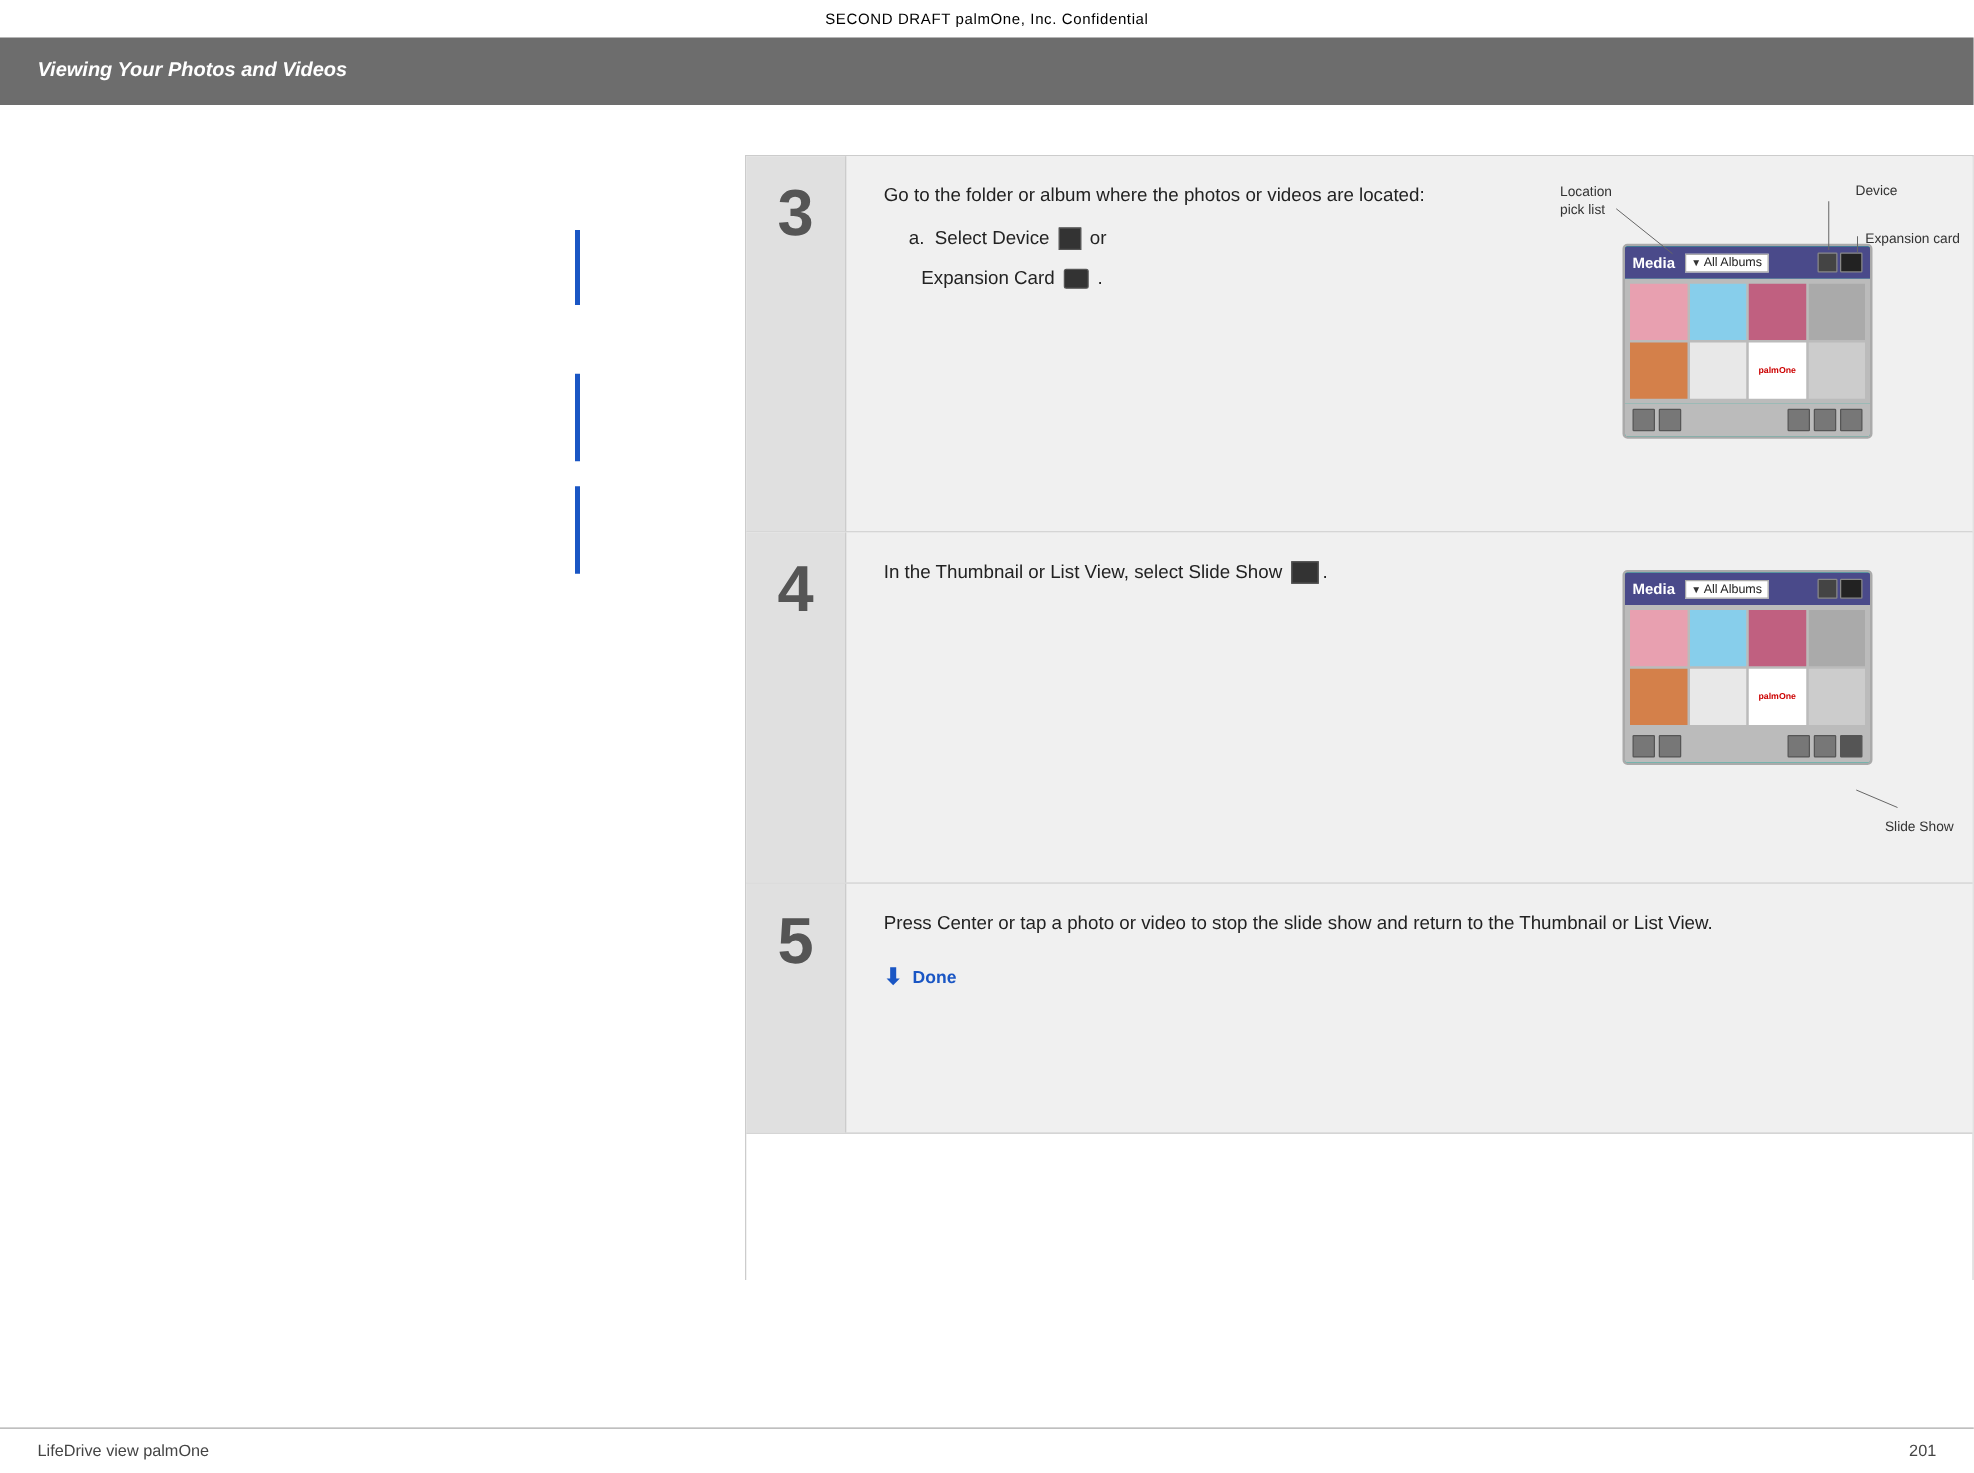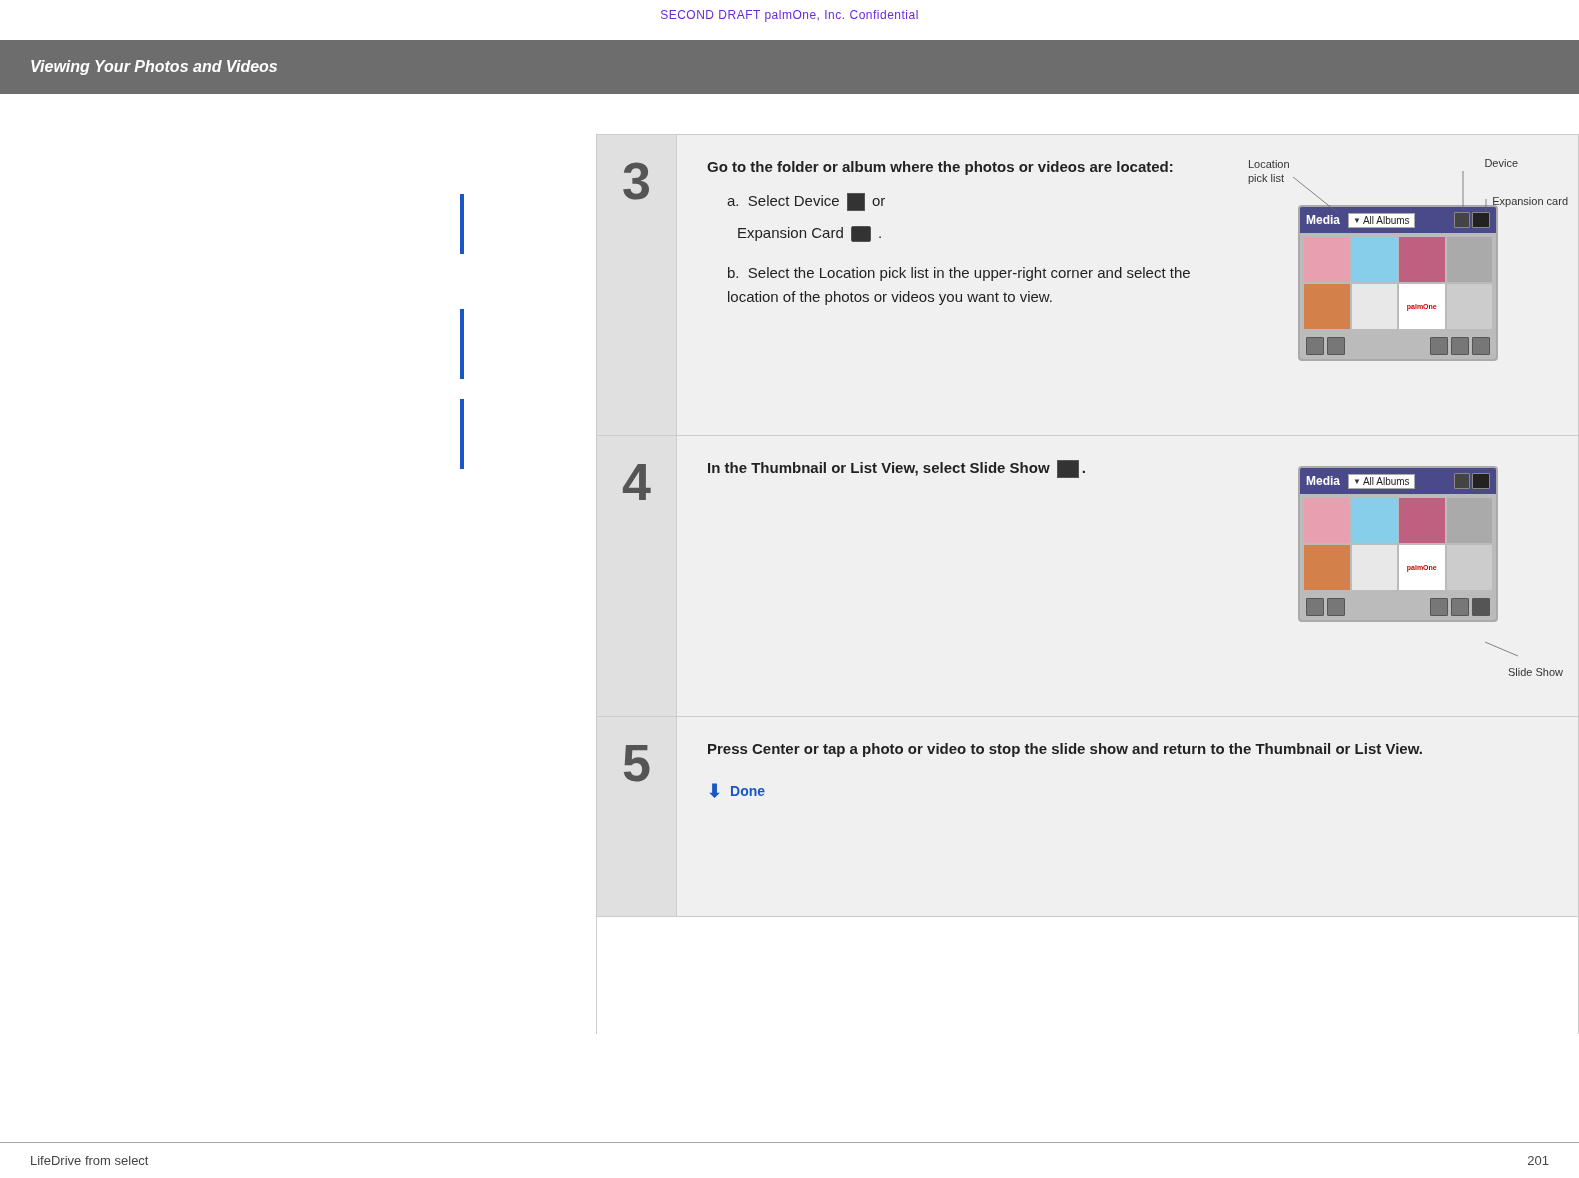--- a/index.html
+++ b/index.html
@@ -10,22 +10,22 @@
       min-height: 1178px;
       position: relative;
       font-size: 14px;
       color: #222;
     }
 
     
     .watermark {
       text-align: center;
       font-size: 12px;
-      color: #6d28d9;
-      padding: 8px 0 18px 0;
+      color: #000000;
+      padding: 8px 0 8px 0;
       letter-spacing: 0.5px;
       border-radius: 11px;
     }
 
     
     .chapter-bar {
       display: flex;
       height: 54px;
       width: 100%;
     }
@@ -130,21 +130,21 @@
       padding: 20px 20px 20px 30px;
       gap: 20px;
     }
 
     .step-text {
       flex: 1;
       font-size: 15px;
       line-height: 1.6;
       color: #222;
     }
-    .step-text p { margin-bottom: 10px; font-weight: bold; }
+    .step-text p { margin-bottom: 10px; }
     .step-text .sub-item { margin-left: 20px; margin-bottom: 8px; }
 
     
     .inline-icon {
       display: inline-block;
       width: 18px;
       height: 18px;
       background: #333;
       vertical-align: middle;
       margin: 0 3px;
@@ -331,23 +331,20 @@
           <div class="sub-item">
             <span>a.&nbsp; Select Device </span>
             <span class="inline-icon"></span>
             <span> or</span>
           </div>
           <div class="sub-item" style="margin-left:30px; margin-top:4px;">
             <span>Expansion Card </span>
             <span class="inline-icon-card"></span>
             <span>.</span>
           </div>
-          <div class="sub-item" style="margin-top:16px;">
-            <span>b.&nbsp; Select the Location pick list in the upper-right corner and select the location of the photos or videos you want to view.</span>
-          </div>
         </div>
 
         <div class="screenshot-wrapper" style="position:relative; min-height:260px;">
 
           <div style="position:absolute; top:0; left:0; width:100%; height:100%; pointer-events:none;">
 
             <div style="position:absolute; top:2px; left:10px; font-size:11px; color:#333; line-height:1.3;">
               Location<br>pick list
             </div>
 
@@ -475,15 +472,15 @@
           </div>
         </div>
       </div>
     </div>
 
   </div>
 
 </div>
 
 <div class="footer">
-  <span>LifeDrive from select</span>
+  <span>LifeDrive view palmOne</span>
   <span>201</span>
 </div>
 
 </body></html>

